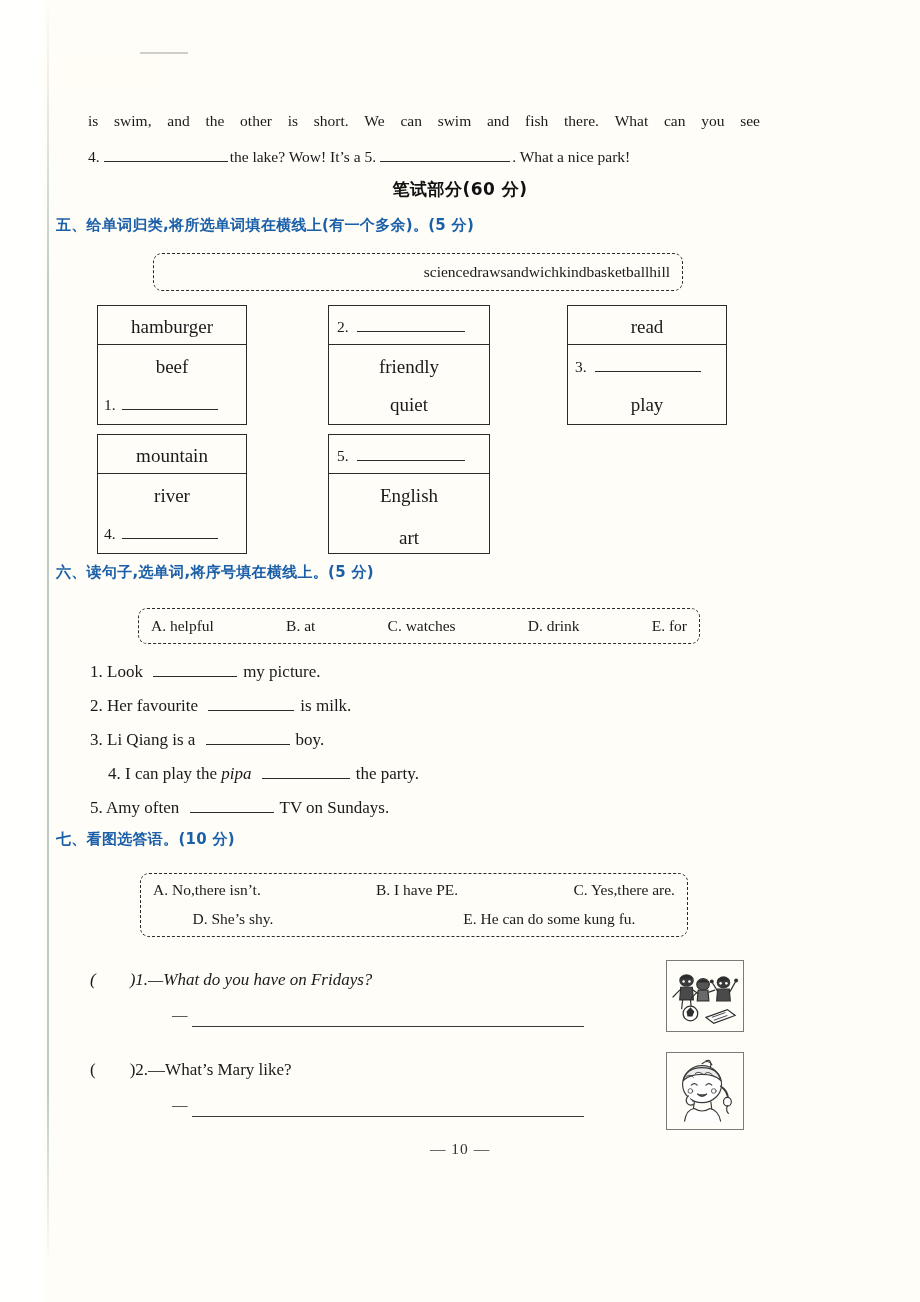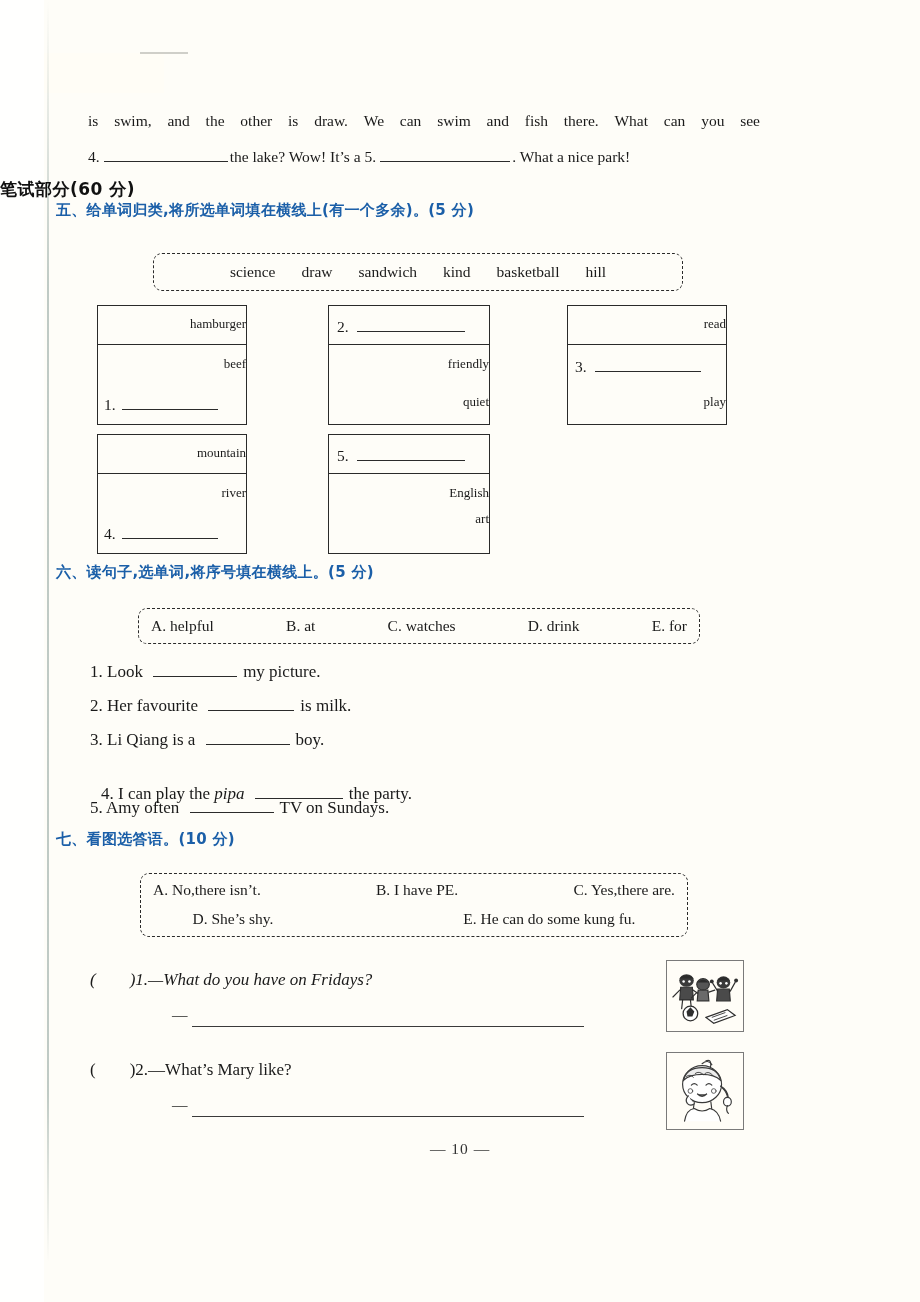--- a/index.html
+++ b/index.html
@@ -71,20 +71,21 @@
     font-size: 15px;
     color: #1b5fa8;
     white-space: nowrap;
     letter-spacing: .3px;
   }
 
   .part-title {
     position: absolute;
     width: 920px;
     left: 0;
+    text-align: center;
     font-family: "DejaVu Sans", "Liberation Sans", sans-serif;
     font-weight: bold;
     font-size: 17px;
     color: #111;
     letter-spacing: .5px;
   }
 
   
   .wordbank {
     position: absolute;
@@ -111,22 +112,22 @@
   .catbox .cb-head {
     position: absolute;
     left: 0; right: 0; top: 0;
     height: 39px;
     border-bottom: 1.2px solid #2a2a2a;
     box-sizing: border-box;
   }
   .cb-center {
     position: absolute;
     left: 0; right: 0;
-    text-align: right;
-    font-size: 13px;
+    text-align: center;
+    font-size: 19px;
   }
   .cb-numline {
     position: absolute;
     font-size: 15.5px;
     white-space: nowrap;
   }
 
   
   .q-line {
     position: absolute;
@@ -171,43 +172,43 @@
   <div class="scan-smudge"></div>
   <div class="scan-line-left"></div>
 
   <div class="line1" id="line1">
       <span>is</span>
       <span>swim,</span>
       <span>and</span>
       <span>the</span>
       <span>other</span>
       <span>is</span>
-      <span>draw.</span>
+      <span>short.</span>
       <span>We</span>
       <span>can</span>
       <span>swim</span>
       <span>and</span>
       <span>fish</span>
       <span>there.</span>
       <span>What</span>
       <span>can</span>
       <span>you</span>
       <span>see</span>
     </div>
 
   <div class="line2">
     <span>4.</span><span class="blank-ul" style="width:124px;height:15px;margin:0 2px 0 4px;"></span><span>the lake?  Wow!  It’s a 5.</span><span class="blank-ul" style="width:130px;height:15px;margin:0 2px 0 4px;"></span><span>. What a nice park!</span>
   </div>
 
   <div class="part-title" style="top:178px;">笔试部分(60 分)</div>
 
-  <div class="sec-head" style="left:56px; top:201px;">五、给单词归类,将所选单词填在横线上(有一个多余)。(5 分)</div>
+  <div class="sec-head" style="left:56px; top:216px;">五、给单词归类,将所选单词填在横线上(有一个多余)。(5 分)</div>
 
   <div class="wordbank" style="left:153px; top:253px; width:530px; height:38px;">
-    <div class="wb-row" id="wb5" style="top:9px; padding:0 12px; justify-content:center;gap:26px;">
+    <div class="wb-row" id="wb5" style="top:9px; padding:0 12px; justify-content:flex-end;">
         <span>science</span>
         <span>draw</span>
         <span>sandwich</span>
         <span>kind</span>
         <span>basketball</span>
         <span>hill</span>
       </div>
   </div>
 
   <div class="catbox" style="left:97px; top:305px; width:150px; height:120px;">
@@ -245,40 +246,40 @@
       <span>4.</span><span class="blank-ul" style="width:96px;height:15px;margin-left:6px;"></span>
     </div>
   </div>
 
   <div class="catbox" style="left:328px; top:434px; width:162px; height:120px;">
     <div class="cb-head"></div>
     <div class="cb-numline" style="left:8px; top:10px;">
       <span>5.</span><span class="blank-ul" style="width:108px;height:15px;margin-left:8px;"></span>
     </div>
     <div class="cb-center" style="top:50px;">English</div>
-    <div class="cb-center" style="top:76px;font-family:Liberation Serif, serif;">art</div>
+    <div class="cb-center" style="top:92px;font-family:Liberation Serif, serif;">art</div>
   </div>
 
   <div class="sec-head" style="left:56px; top:563px;">六、读句子,选单词,将序号填在横线上。(5 分)</div>
 
   <div class="wordbank" style="left:138px; top:608px; width:562px; height:36px;">
     <div class="wb-row" id="wb6" style="top:8px; padding:0 12px; justify-content:space-between;">
         <span>A. helpful</span>
         <span>B. at</span>
         <span>C. watches</span>
         <span>D. drink</span>
         <span>E. for</span>
       </div>
   </div>
 
   <div id="six-questions">
       <div class="q-line" style="left: 90px; top: 661px;"><span>1. </span><span>Look </span><span class="blank-ul" style="width: 84px; height: 15px; margin: 0px 6px;"></span><span>my picture.</span></div>
       <div class="q-line" style="left: 90px; top: 695px;"><span>2. </span><span>Her favourite </span><span class="blank-ul" style="width: 86px; height: 15px; margin: 0px 6px;"></span><span>is milk.</span></div>
       <div class="q-line" style="left: 90px; top: 729px;"><span>3. </span><span>Li Qiang is a </span><span class="blank-ul" style="width: 84px; height: 15px; margin: 0px 6px;"></span><span>boy.</span></div>
-      <div class="q-line" style="left: 101px; top: 763px; margin-top: 20px;"><span>4. </span><span>I can play the </span><i>pipa </i><span class="blank-ul" style="width: 88px; height: 15px; margin: 0px 6px;"></span><span>the party.</span></div>
+      <div class="q-line" style="left: 108px; top: 763px;"><span>4. </span><span>I can play the </span><i>pipa </i><span class="blank-ul" style="width: 88px; height: 15px; margin: 0px 6px;"></span><span>the party.</span></div>
       <div class="q-line" style="left: 90px; top: 797px;"><span>5. </span><span>Amy often </span><span class="blank-ul" style="width: 84px; height: 15px; margin: 0px 6px;"></span><span>TV on Sundays.</span></div>
     </div>
 
   <div class="sec-head" style="left:56px; top:830px;">七、看图选答语。(10 分)</div>
 
   <div class="wordbank" style="left:140px; top:873px; width:548px; height:64px;">
     <div class="wb-row" id="wb7a" style="top:7px; padding:0 12px; justify-content:space-between;">
         <span>A. No,there isn’t.</span>
         <span>B. I have PE.</span>
         <span>C. Yes,there are.</span>

